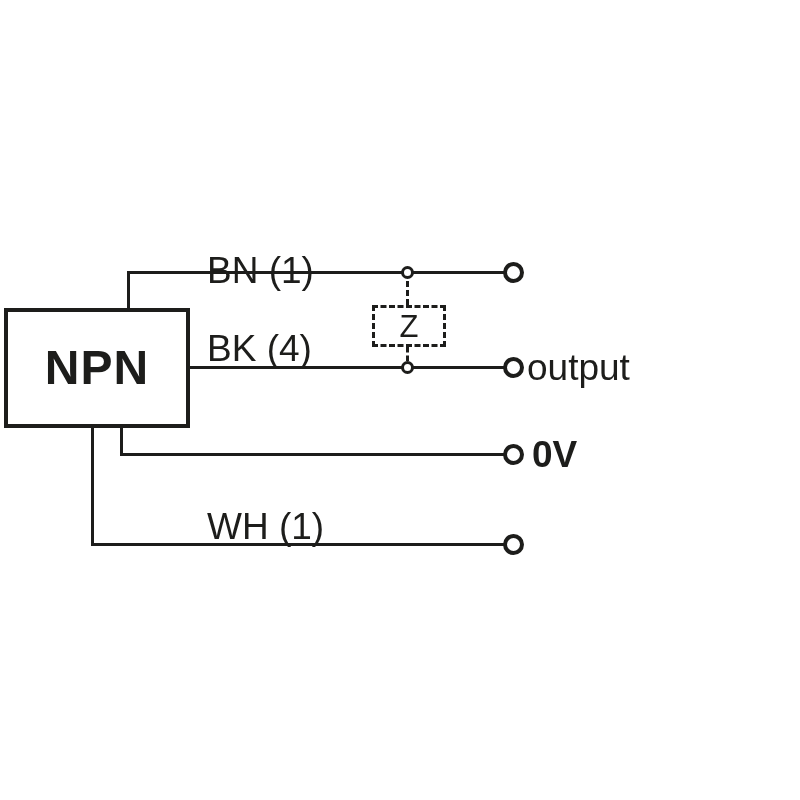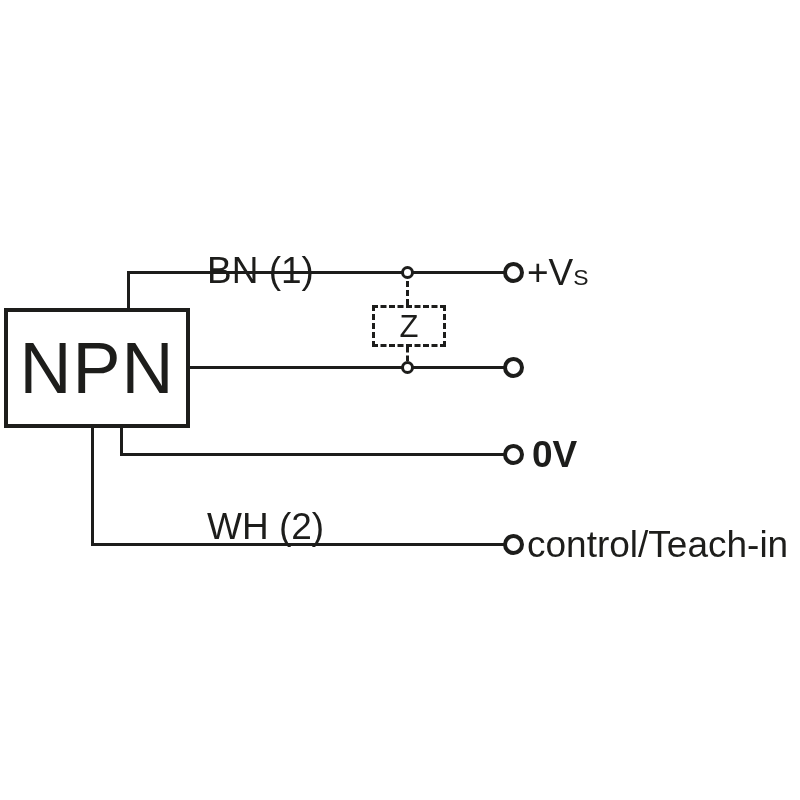--- a/index.html
+++ b/index.html
@@ -35,22 +35,22 @@
     position: absolute;
     left: 4px; top: 308px;
     width: 178px; height: 112px;
     border: 4px solid #1d1d1b;
     background: #ffffff;
     display: flex;
     align-items: center;
     justify-content: center;
   }
   .device-label {
-    font-size: 72px;
-    font-weight: normal;
+    font-size: 48px;
+    font-weight: bold;
     line-height: 1;
     letter-spacing: 1px;
   }
 
   
   .z-box {
     position: absolute;
     left: 372px; top: 305px;
     width: 68px; height: 36px;
     border: 3px dashed #1d1d1b;
@@ -150,21 +150,19 @@
 
   <div class="node node-bn"></div>
   <div class="node node-bk"></div>
 
   <div class="terminal terminal-vs"></div>
   <div class="terminal terminal-output"></div>
   <div class="terminal terminal-0v"></div>
   <div class="terminal terminal-control"></div>
 
   <div class="wire-label wire-label-bn">BN (1)</div>
-  <div class="wire-label wire-label-wh">WH (2)</div>
+  <div class="wire-label wire-label-bk">BK (4)</div>
+  <div class="wire-label wire-label-wh">WH (1)</div>
 
-  <div class="term-label term-label-vs">
-    <span>+V</span><span class="sub-s">S</span>
-  </div>
+  <div class="term-label term-label-output">output</div>
   <div class="term-label term-label-0v">0V</div>
-  <div class="term-label term-label-control">control/Teach-in</div>
 
 </div>
 
 </body></html>

